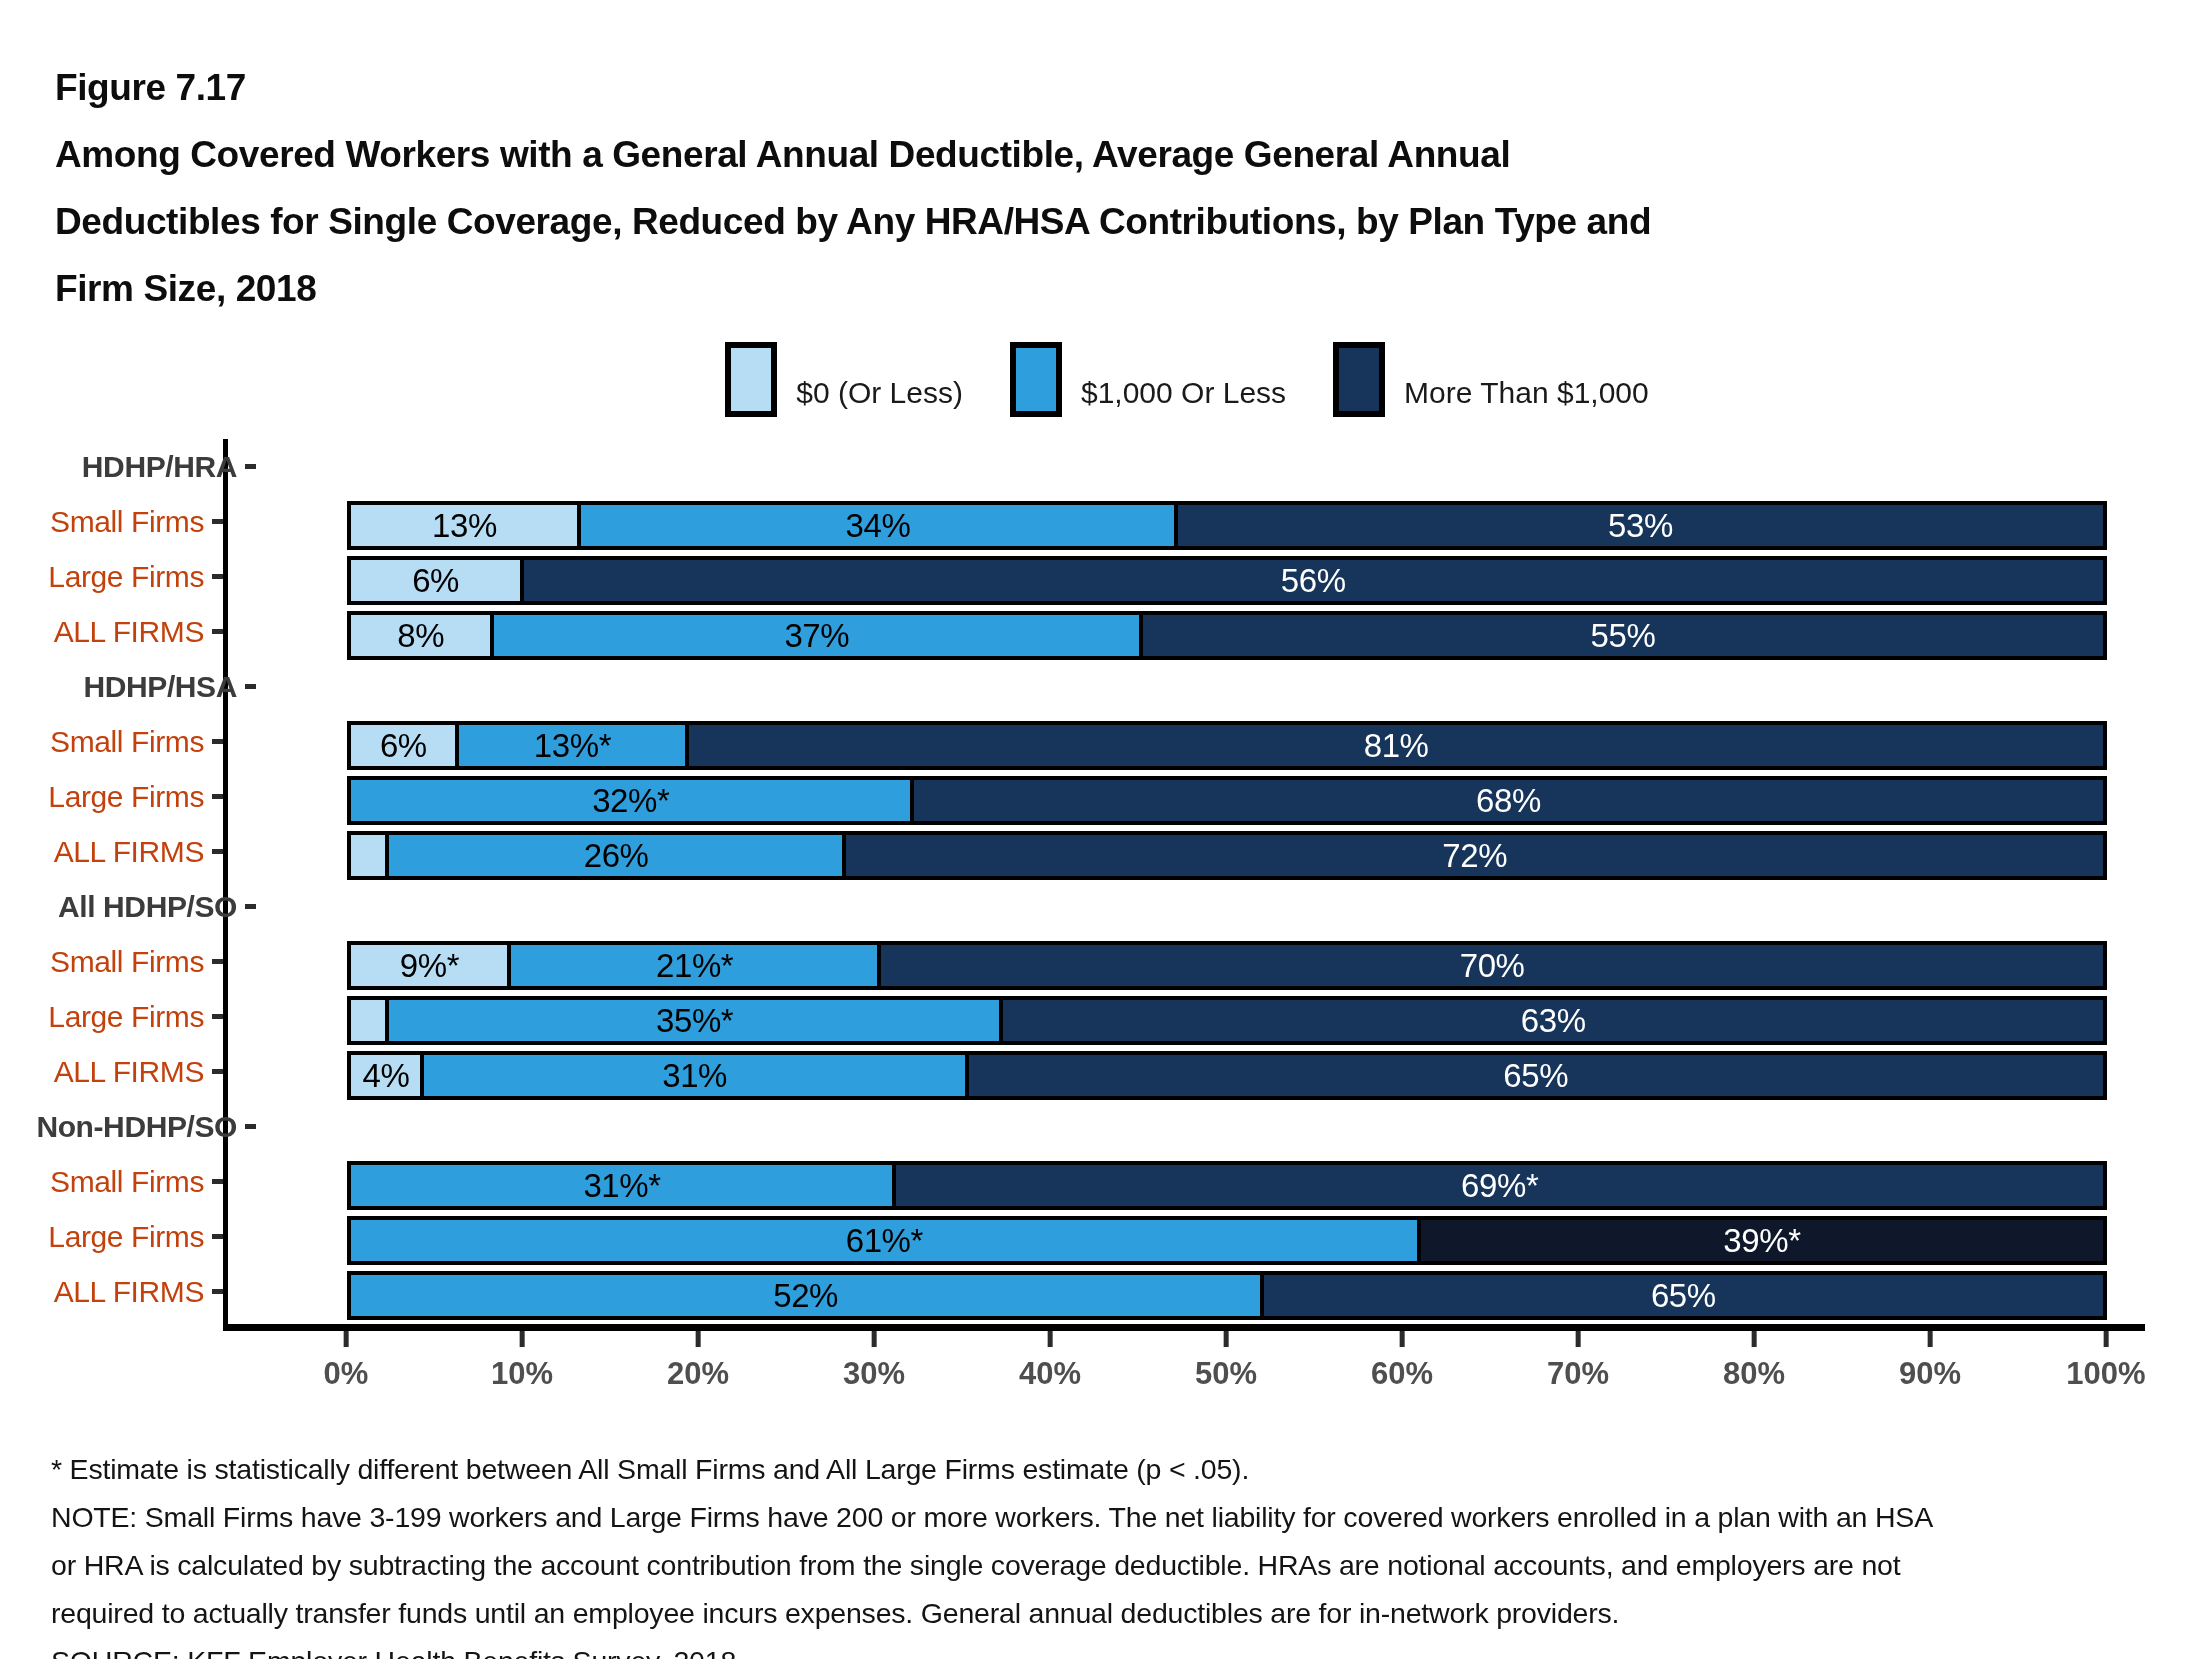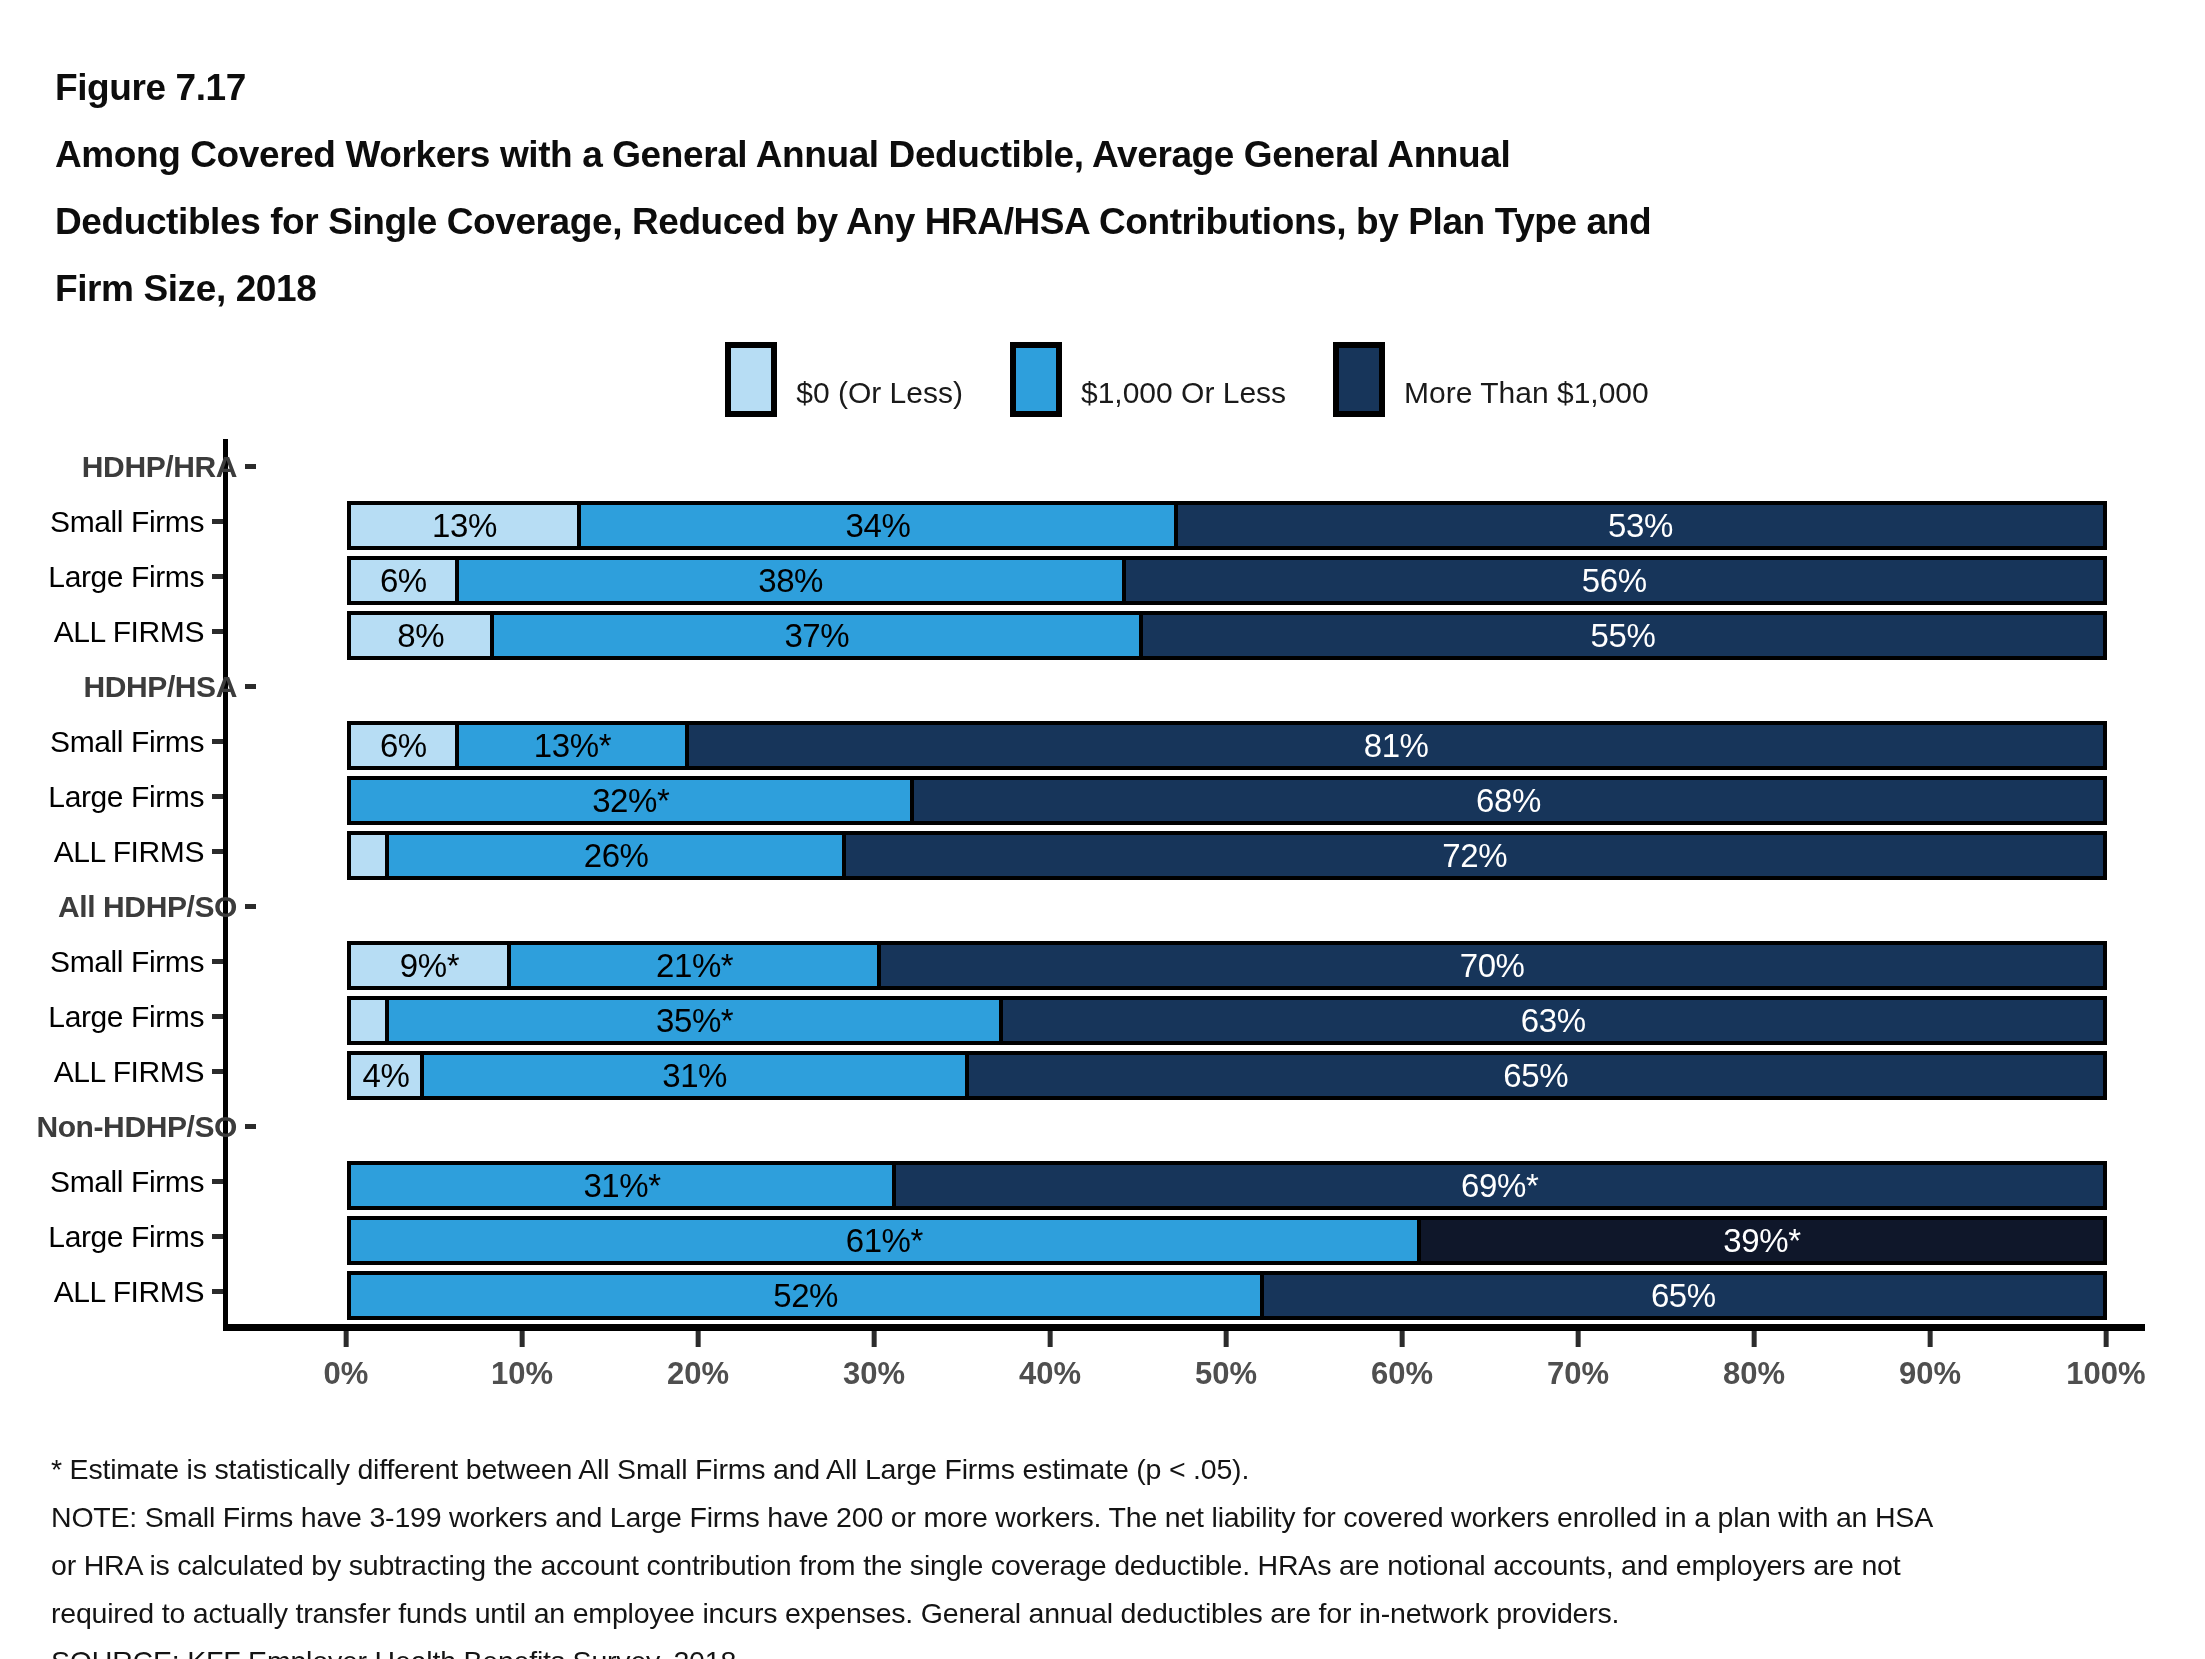--- a/index.html
+++ b/index.html
@@ -15,21 +15,21 @@
           display:flex;justify-content:center;align-items:center;gap:47px;}
   .legend-item{display:flex;align-items:center;gap:19px;}
   .legend-swatch{width:40px;height:63px;border:6.3px solid #000;box-sizing:content-box;}
   .legend-label{font-size:30px;color:#1a1a1a;margin-top:28px;}
 
   
   .chart{position:absolute;left:0;top:439px;width:2205px;height:988px;}
   .axis-y{position:absolute;left:223px;top:0;width:4.7px;height:890px;background:#000;}
   .rows{position:absolute;left:0;top:0;width:2182px;}
   .row{display:flex;align-items:center;height:55px;}
-  .ylabel{width:204px;text-align:right;font-size:30px;color:#000000;flex:0 0 204px;letter-spacing:-0.4px;}
+  .ylabel{width:204px;text-align:right;font-size:30px;color:#c2410c;flex:0 0 204px;letter-spacing:-0.4px;}
   .ylabel.head{font-weight:bold;color:#3c3c3c;padding-left:33px;}
   .ytick-cell{width:24px;flex:0 0 24px;display:flex;align-items:center;}
   .ytick{width:11px;height:4.7px;background:#2b2b2b;margin-left:8px;}
   .plotcell{flex:1 1 auto;height:41px;position:relative;}
   .bar{position:absolute;left:119px;top:0;width:1760px;height:49px;display:flex;}
   .seg{box-sizing:border-box;border:4.7px solid #000;display:flex;align-items:center;justify-content:center;
        flex-basis:0;min-width:0;overflow:visible;}
   .seg + .seg{margin-left:-4.7px;}
   .seglabel{font-size:33px;color:#000;white-space:nowrap;letter-spacing:-0.4px;}
   .seg2 .seglabel{color:#ffffff;}
@@ -99,23 +99,20 @@
       </div>
       <div class="row">
         <div class="ylabel">Large Firms</div>
         <div class="ytick-cell">
           <div class="ytick"></div>
         </div>
         <div class="plotcell">
           <div class="bar">
             <div class="seg seg0" style="background: rgb(183, 221, 244); flex-grow: 6;">
               <span class="seglabel">6%</span>
-            </div>
-            <div class="seg seg1" style="background: rgb(46, 159, 220); flex-grow: 38;">
-              <span class="seglabel">38%</span>
             </div>
             <div class="seg seg2" style="background: rgb(23, 53, 90); flex-grow: 56;">
               <span class="seglabel">56%</span>
             </div>
           </div>
         </div>
       </div>
       <div class="row">
         <div class="ylabel">ALL FIRMS</div>
         <div class="ytick-cell">

